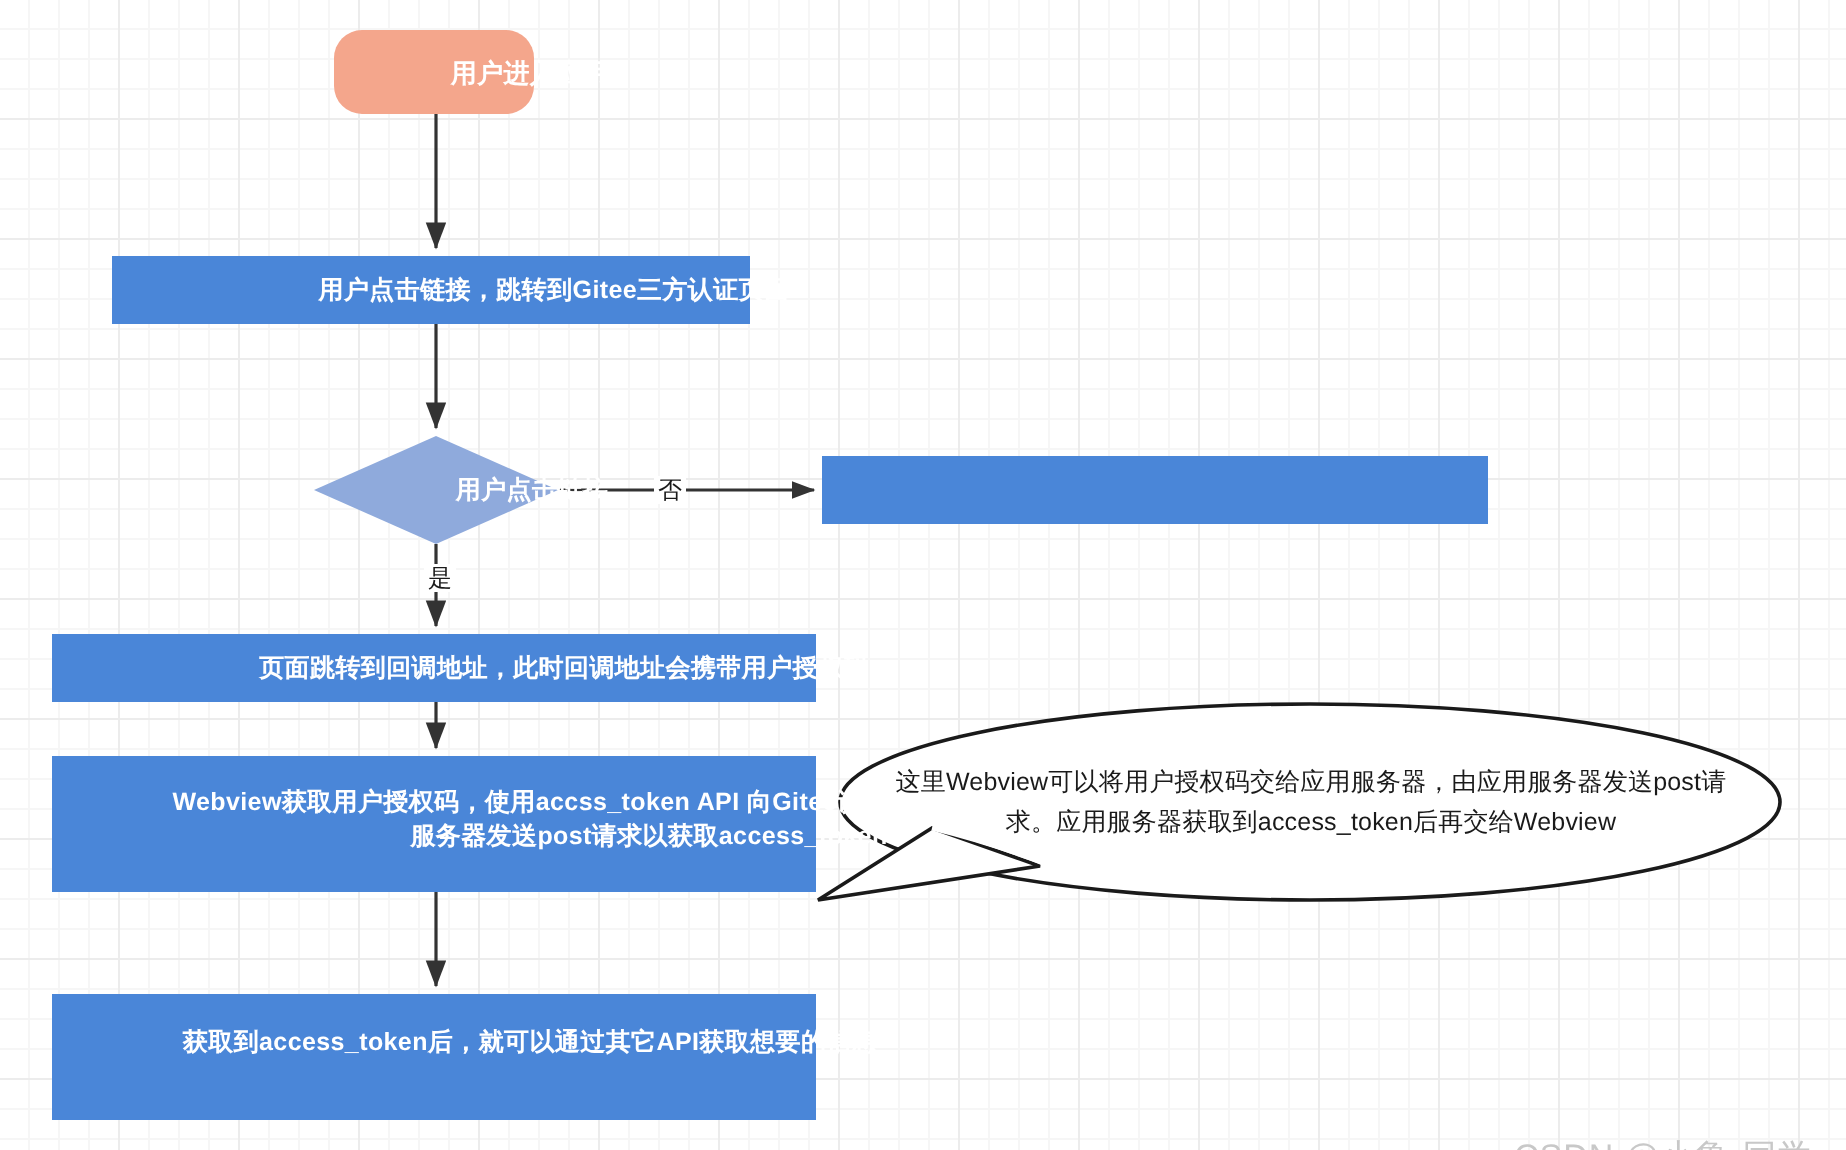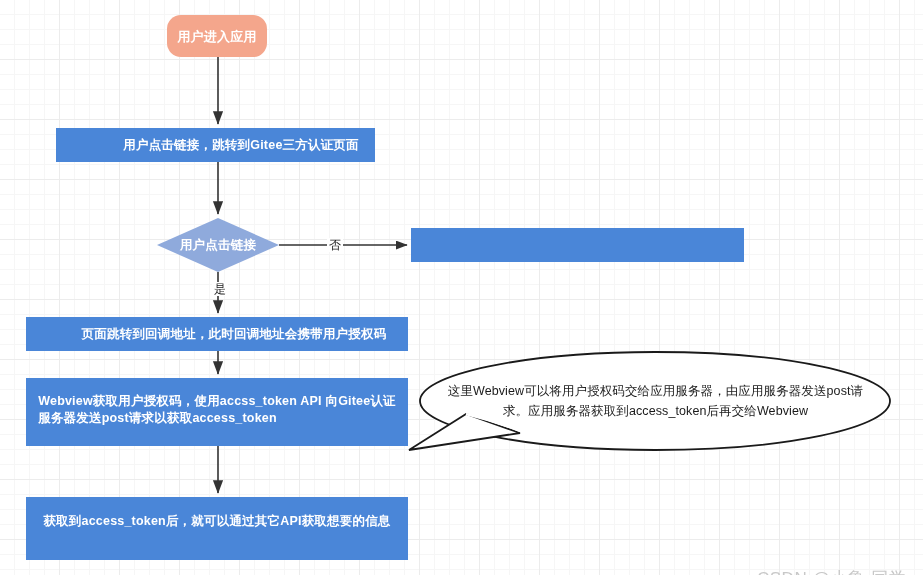--- a/index.html
+++ b/index.html
@@ -27,28 +27,29 @@
     left: 0;
     top: 0;
     width: 923px;
     height: 575px;
   }
   .node-text {
     position: absolute;
     display: flex;
     align-items: center;
     justify-content: center;
-    text-align: left;
+    text-align: right;
     color: #ffffff;
     font-weight: bold;
     font-size: 12.5px;
     line-height: 17px;
     letter-spacing: 0.2px;
     pointer-events: none;
     white-space: pre-line;
+    margin-left: 48px;
   }
   .start-text {
     color: #ffffff;
     font-size: 13px;
     font-weight: bold;
   }
   .diamond-text {
     color: #ffffff;
     font-size: 12.5px;
     font-weight: bold;
@@ -116,21 +117,21 @@
 
     <line x1="218" y1="446" x2="218" y2="493" stroke="#333333" stroke-width="1.6" marker-end="url(#arrowhead)"></line>
 
     <ellipse cx="655" cy="401" rx="235" ry="49" fill="#ffffff" stroke="#1A1A1A" stroke-width="1.8"></ellipse>
     <path d="M 409,450 L 520,433 L 466,414 Z" fill="#ffffff" stroke="#1A1A1A" stroke-width="1.8" stroke-linejoin="miter"></path>
     <path d="M 466,414 Q 495,421 523,432" fill="#ffffff" stroke="#ffffff" stroke-width="2.6"></path>
   </svg>
 
   <div class="node-text start-text" style="left:167px; top:15px; width:100px; height:42px;">用户进入应用</div>
 
-  <div class="node-text" style="left:68px; top:128px; width:346px; height:34px;">用户点击链接，跳转到Gitee三方认证页面</div>
+  <div class="node-text" style="left:56px; top:128px; width:346px; height:34px;">用户点击链接，跳转到Gitee三方认证页面</div>
 
   <div class="node-text diamond-text" style="left:148px; top:231px; width:140px; height:28px;">用户点击链接</div>
 
 
   <div class="node-text" style="left:26px; top:317px; width:382px; height:34px;padding-left:17px;">页面跳转到回调地址，此时回调地址会携带用户授权码</div>
 
   <div class="node-text" style="left:30px; top:378px; width:374px; height:64px;">Webview获取用户授权码，使用accss_token API 向Gitee认证
 服务器发送post请求以获取access_token</div>
 
   <div class="node-text" style="left:26px; top:497px; width:382px; height:48px;">获取到access_token后，就可以通过其它API获取想要的信息</div>

